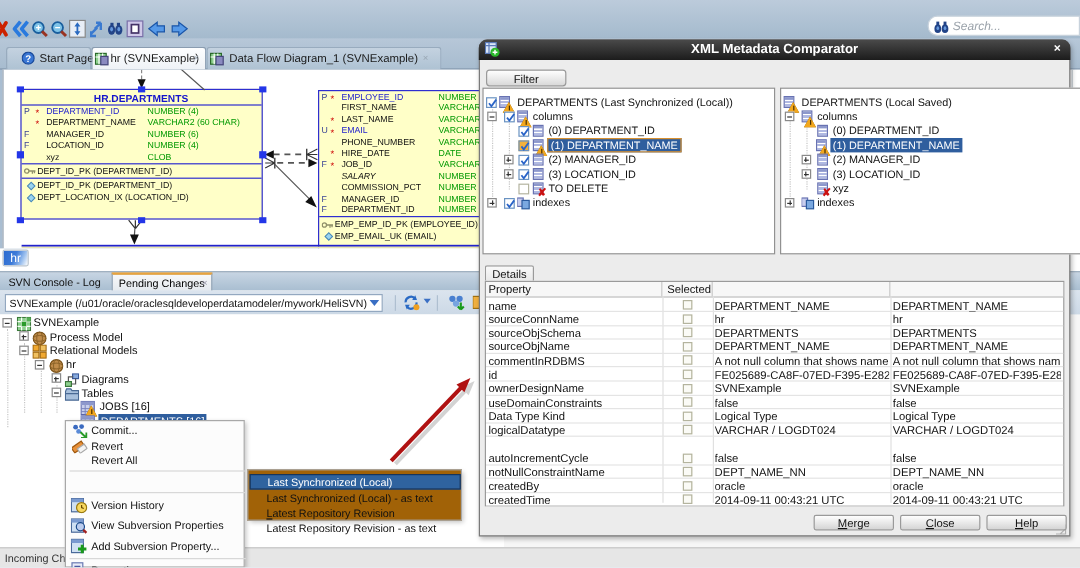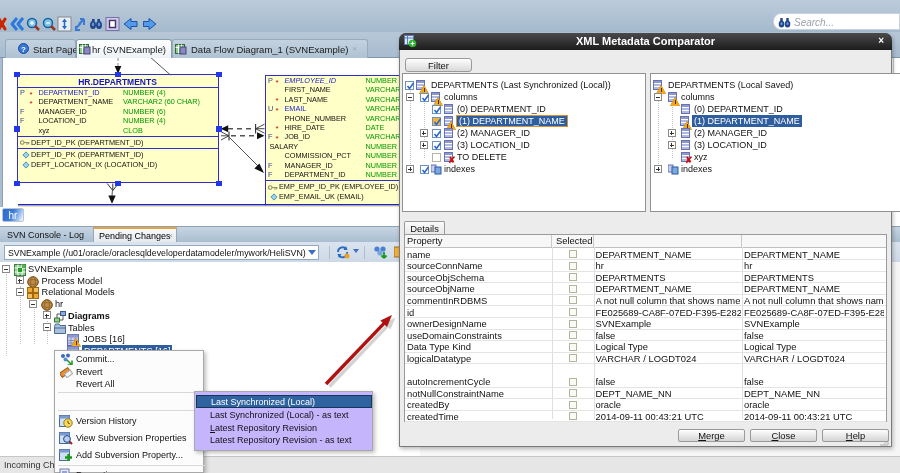--- a/index.html
+++ b/index.html
@@ -120,22 +120,22 @@
 .redx { position:absolute; color:#cc1111; font-size:9px; font-weight:bold; line-height:8px; }
 .gicon { position:absolute; top:1px; width:10px; height:10px; }
 .dotv { position:absolute; width:1px; border-left:1px dotted #c6c6c6; }
 
 #menu { position:absolute; left:54px; top:350px; width:150px; height:123px;
   background:#fcfcfc; border:1px solid #a8a8a8; box-shadow:2px 2px 4px rgba(0,0,0,0.25); }
 .mi { position:absolute; left:1px; width:147px; height:12px; font-size:9px; line-height:12px; color:#111; white-space:nowrap; }
 .mi .tx { position:absolute; left:20px; }
 .msep { position:absolute; left:3px; width:147px; height:1px; background:#d8d8d8; }
 #mihl { background:linear-gradient(#3f74b0,#2c5d97); color:#fff; }
-#submenu { position:absolute; left:194px; top:391px; width:179px; height:60px;
-  background:#c4b5fd; border:1px solid #a8a8a8; box-shadow:2px 2px 4px rgba(0,0,0,0.25); }
+#submenu { position:absolute; left:206px; top:391px; width:179px; height:43px;
+  background:#a16207; border:1px solid #a8a8a8; box-shadow:2px 2px 4px rgba(0,0,0,0.25); }
 .smi { position:absolute; left:1px; width:176px; height:12.5px; font-size:9px; line-height:12.5px; color:#111; white-space:nowrap; }
 .smi .tx { position:absolute; left:14px; }
 #smihl { background:#2f639f; border:1px solid #17355c; color:#fff; }
 </style>
 </head>
 <body>
 <div id="app">
 
   <div id="toolbar">
     <svg width="170" height="16" viewBox="0 0 170 16">
@@ -276,21 +276,21 @@
             <rect x="1.8" y="1.8" width="4.4" height="4.4" fill="#9ad4f0" stroke="#4a8ab8" stroke-width="0.9" transform="rotate(45 4 4)"></rect>
           </svg>
           <span class="nm" style="left:13.5px;">DEPT_LOCATION_IX (LOCATION_ID)</span>
         </div>
     </div>
 
     <div class="ertable" id="emp" style="left:261.5px; top:17px; width:191px; height:140px;">
       <div class="errow">
           <span class="flag">P</span>
           <span class="ast" style="left:10px;">*</span>
-          <span class="nm blue" style="left:19px;font-style:italic;">EMPLOYEE_ID</span>
+          <span class="nm blue" style="left:19px;">EMPLOYEE_ID</span>
           <span class="ty" style="left:100px;">NUMBER</span>
         </div>
       <div class="errow">
           <span class="nm" style="left:19px;">FIRST_NAME</span>
           <span class="ty" style="left:100px;">VARCHAR</span>
         </div>
       <div class="errow">
           <span class="ast" style="left:10px;">*</span>
           <span class="nm" style="left:19px;">LAST_NAME</span>
           <span class="ty" style="left:100px;">VARCHAR</span>
@@ -310,21 +310,21 @@
           <span class="nm" style="left:19px;">HIRE_DATE</span>
           <span class="ty" style="left:100px;">DATE</span>
         </div>
       <div class="errow">
           <span class="flag">F</span>
           <span class="ast" style="left:10px;">*</span>
           <span class="nm" style="left:19px;">JOB_ID</span>
           <span class="ty" style="left:100px;">VARCHAR</span>
         </div>
       <div class="errow">
-          <span class="nm" style="left:4px;">SALARY</span>
+          <span class="nm" style="left:19px;font-style:italic;">SALARY</span>
           <span class="ty" style="left:100px;">NUMBER</span>
         </div>
       <div class="errow">
           <span class="nm" style="left:19px;">COMMISSION_PCT</span>
           <span class="ty" style="left:100px;">NUMBER</span>
         </div>
       <div class="errow">
           <span class="flag">F</span>
           <span class="nm" style="left:19px;">MANAGER_ID</span>
           <span class="ty" style="left:100px;">NUMBER</span>
@@ -476,21 +476,21 @@
         </div>
       <div class="trow" style="left:0;top:47.8px;">
           <span class="exp plus" style="left:42.5px;">
             <i></i>
           </span>
           <span class="gicon" style="left:54px;width:12px;height:12px;"><svg width="12" height="12">
               <rect x="6.5" y="0.5" width="5" height="4" fill="#88aadd" stroke="#3a5a9a"></rect>
               <rect x="0.5" y="7" width="5" height="4" fill="#8ed08e" stroke="#3a7a3a"></rect>
               <path d="M3 7 V3 H7 M9 4.5 V9 H5.5" stroke="#555" fill="none"></path>
             </svg></span>
-          <span style="position:absolute;left:68px;font-weight:bold;">Diagrams</span>
+          <span style="position:absolute;left:68px;">Diagrams</span>
         </div>
       <div class="trow" style="left:0;top:59.5px;">
           <span class="exp" style="left:42.5px;">
             <i></i>
           </span>
           <span class="gicon" style="left:54px;width:12px;height:12px;"><svg width="12" height="12">
               <path d="M0.5 3.5 L0.5 10.5 L11.5 10.5 L11.5 2.5 L6 2.5 L5 1 L1.5 1 Z" fill="#a8c0dc" stroke="#4a6a94"></path>
               <path d="M0.5 5 L11.5 5" stroke="#4a6a94" fill="none"></path>
             </svg></span>
           <span style="position:absolute;left:68px;">Tables</span>

